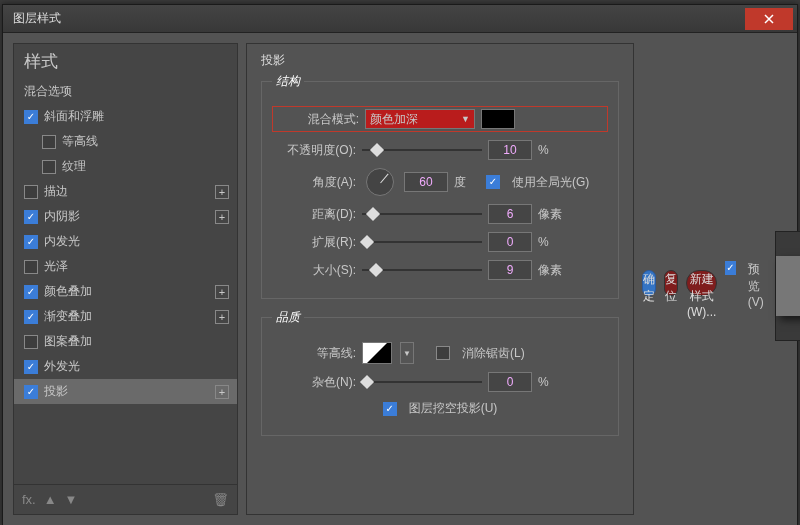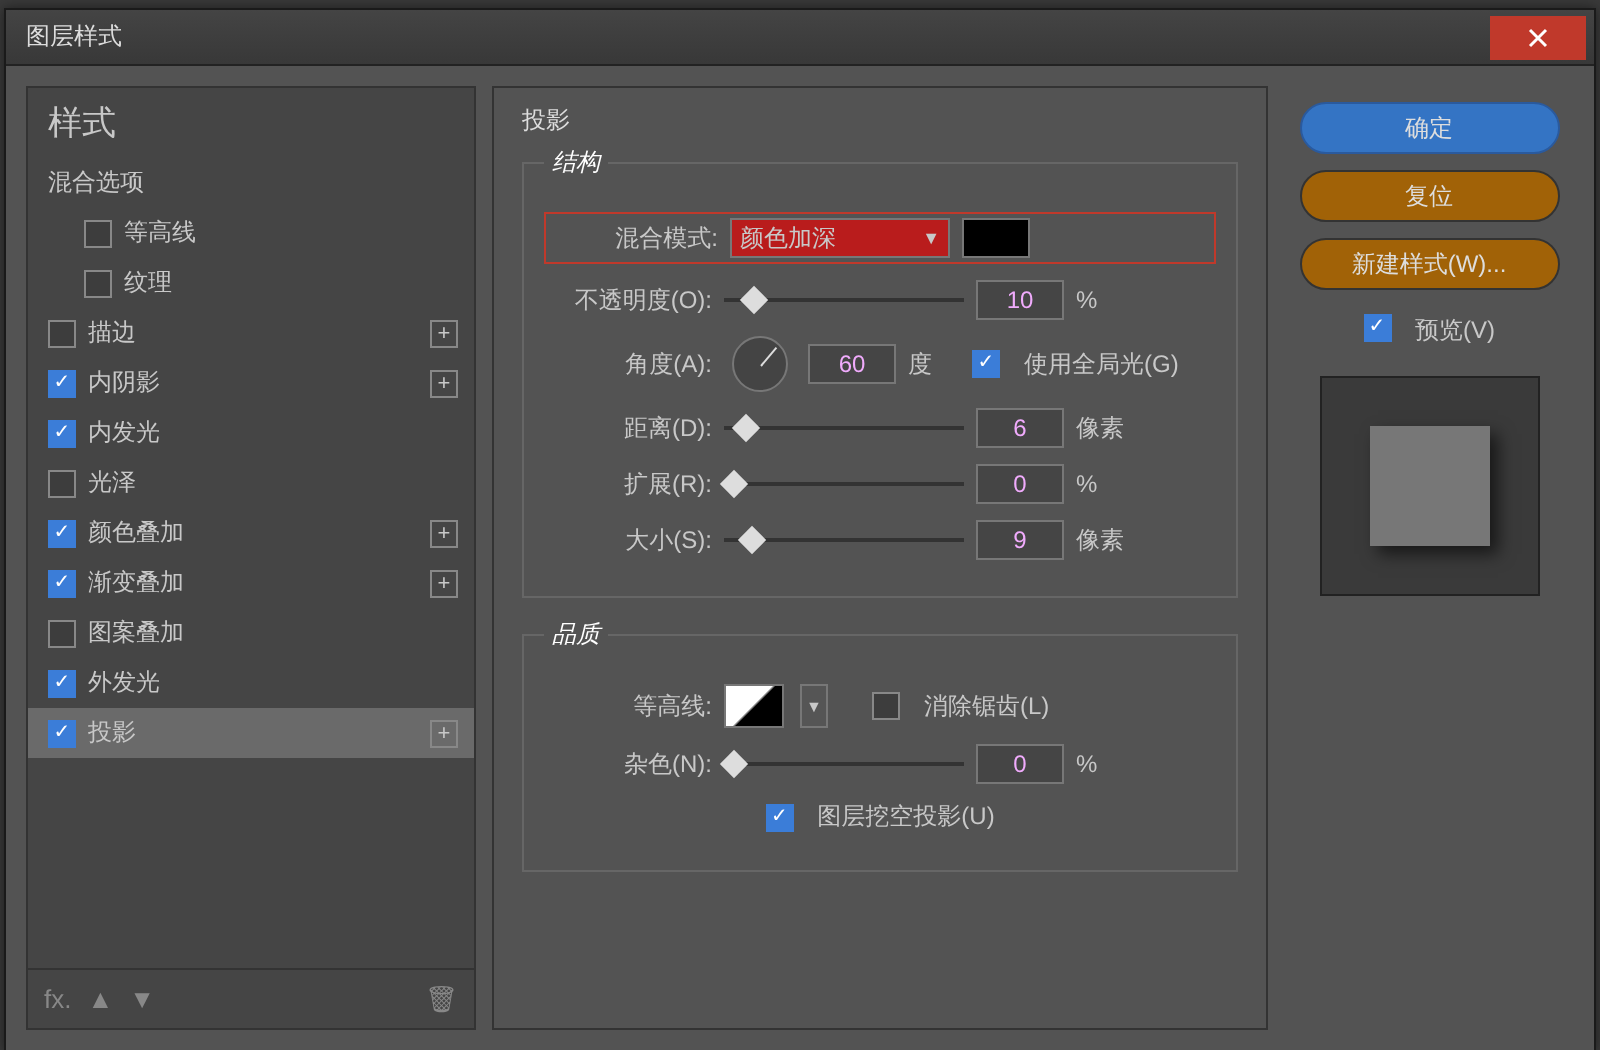--- a/index.html
+++ b/index.html
@@ -36,22 +36,22 @@
 .slider .track { position:absolute; top:6px; left:0; right:0; height:2px; background:#333; }
 .slider .thumb { position:absolute; top:2px; width:10px; height:10px; background:#ddd; transform:rotate(45deg); }
 .num { width:44px; height:20px; background:#454545; border:1px solid #777; color:#f0abfc; text-align:right; font-size:12px; display:flex; align-items:center; justify-content:center; }
 .unit { width:38px; }
 .dial { width:28px; height:28px; border-radius:50%; background:#444; border:1px solid #777; position:relative; margin:0 4px; }
 .dial::after { content:""; position:absolute; width:1px; height:12px; background:#ddd; left:50%; top:2px; transform-origin:bottom; transform:rotate(40deg); }
 .contour { width:30px; height:22px; border:1px solid #777; background:linear-gradient(135deg,#fff 48%,#000 52%); margin-right:2px; }
 .contour-btn { width:14px; height:22px; background:#555; border:1px solid #777; display:flex; align-items:center; justify-content:center; font-size:8px; color:#c8c8c8; }
 .btnrow { display:flex; gap:10px; justify-content:center; margin-top:12px; }
 .btn-sm { padding:4px 12px; background:#5a5a5a; border:1px solid #333; color:#ddd; font-size:12px; cursor:pointer; }
-.right { width:145px; display:flex; flex-direction:column; gap:8px; align-items:center; padding-top:8px; }
-.pill-btn { width:130px; height:26px; border-radius:13px; background:#a16207; border:1px solid #333; color:#ddd; font-size:12px; cursor:pointer; }
+.right { width:145px; display:flex; flex-direction:row; gap:8px; align-items:center; padding-top:8px; }
+.pill-btn { width:130px; height:26px; border-radius:13px; background:#7f1d1d; border:1px solid #333; color:#ddd; font-size:12px; cursor:pointer; }
 .pill-btn.primary { background:#3474c4; border-color:#2a5a9e; }
 .preview-check { display:flex; align-items:flex-start; gap:6px; color:#c8c8c8; font-size:12px; margin-top:4px; }
 .preview-box { width:110px; height:110px; background:#3a3a3a; border:1px solid #222; display:flex; align-items:center; justify-content:center; margin-top:6px; }
 .preview-box .inner { width:60px; height:60px; background:#777; box-shadow:4px 4px 8px rgba(0,0,0,.6); }
 </style>
 </head>
 <body>
 
 <div class="window">
   <div class="titlebar">
@@ -62,20 +62,24 @@
         </svg>
     </div>
   </div>
   <div class="content">
 
     <div class="sidebar">
       <div class="sidebar-header">样式</div>
       <div class="sidebar-list">
         <div class="sidebar-item">混合选项</div>
 
+      <div class="sidebar-item">
+            <span class="chk checked"></span>
+            <span>斜面和浮雕</span>
+          </div>
           <div class="sidebar-item sub">
             <span class="chk"></span>
             <span>等高线</span>
           </div>
           <div class="sidebar-item sub">
             <span class="chk"></span>
             <span>纹理</span>
           </div>
           <div class="sidebar-item">
             <span class="chk"></span>

